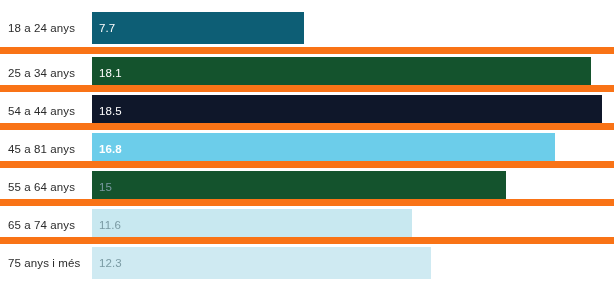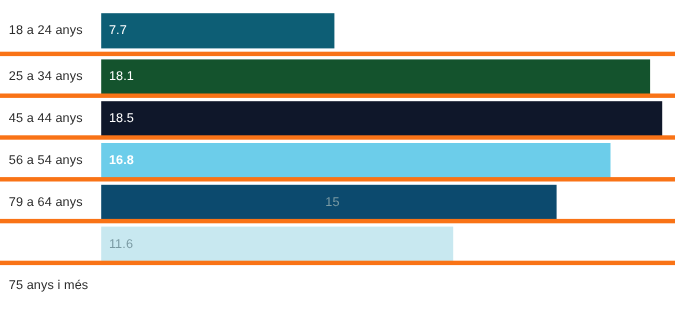--- a/index.html
+++ b/index.html
@@ -45,21 +45,21 @@
     width: 523px;
   }
 
   .chart-row {
     position: relative;
     height: 38px;
     width: 614px;
     box-sizing: border-box;
   }
   .chart-row + .chart-row {
-    border-top: 4px solid #f97316;
+    border-top: 7px solid #f97316;
     padding-left: 13px;
   }
 
   .row-label {
     position: absolute;
     left: 8px;
     top: 0;
     height: 38px;
     width: 78px;
     display: flex;
@@ -115,48 +115,54 @@
       </div>
       <div class="chart-row">
         <div class="row-label">25 a 34 anys</div>
         <div class="bar-track">
           <div class="bar light" style="width: 498.973px; background: #14532d;">
             <span class="bar-value">18.1</span>
           </div>
         </div>
       </div>
       <div class="chart-row">
-        <div class="row-label">45 a 44 anys</div>
+        <div class="row-label">54 a 44 anys</div>
         <div class="bar-track">
           <div class="bar light" style="width: 510px; background: #0f172a;">
             <span class="bar-value">18.5</span>
           </div>
         </div>
       </div>
       <div class="chart-row">
-        <div class="row-label">56 a 54 anys</div>
+        <div class="row-label">45 a 81 anys</div>
         <div class="bar-track">
           <div class="bar light" style="width: 463.135px; background: rgb(108, 205, 234); font-weight: bold;">
             <span class="bar-value">16.8</span>
           </div>
         </div>
       </div>
       <div class="chart-row">
-        <div class="row-label">79 a 64 anys</div>
+        <div class="row-label">55 a 64 anys</div>
         <div class="bar-track">
-          <div class="bar dark" style="width: 413.514px; background: #0c4a6e; justify-content: center;">
+          <div class="bar dark" style="width: 413.514px; background: #14532d;">
             <span class="bar-value">15</span>
           </div>
         </div>
       </div>
       <div class="chart-row">
+        <div class="row-label">65 a 74 anys</div>
         <div class="bar-track">
           <div class="bar dark" style="width: 319.784px; background: rgb(200, 232, 240); text-align: right;">
             <span class="bar-value">11.6</span>
           </div>
         </div>
       </div>
       <div class="chart-row">
         <div class="row-label">75 anys i més</div>
+        <div class="bar-track">
+          <div class="bar dark" style="width: 339.081px; background: rgb(207, 234, 242);">
+            <span class="bar-value">12.3</span>
+          </div>
+        </div>
       </div>
     </div>
 
 </div>
 
 </body></html>

